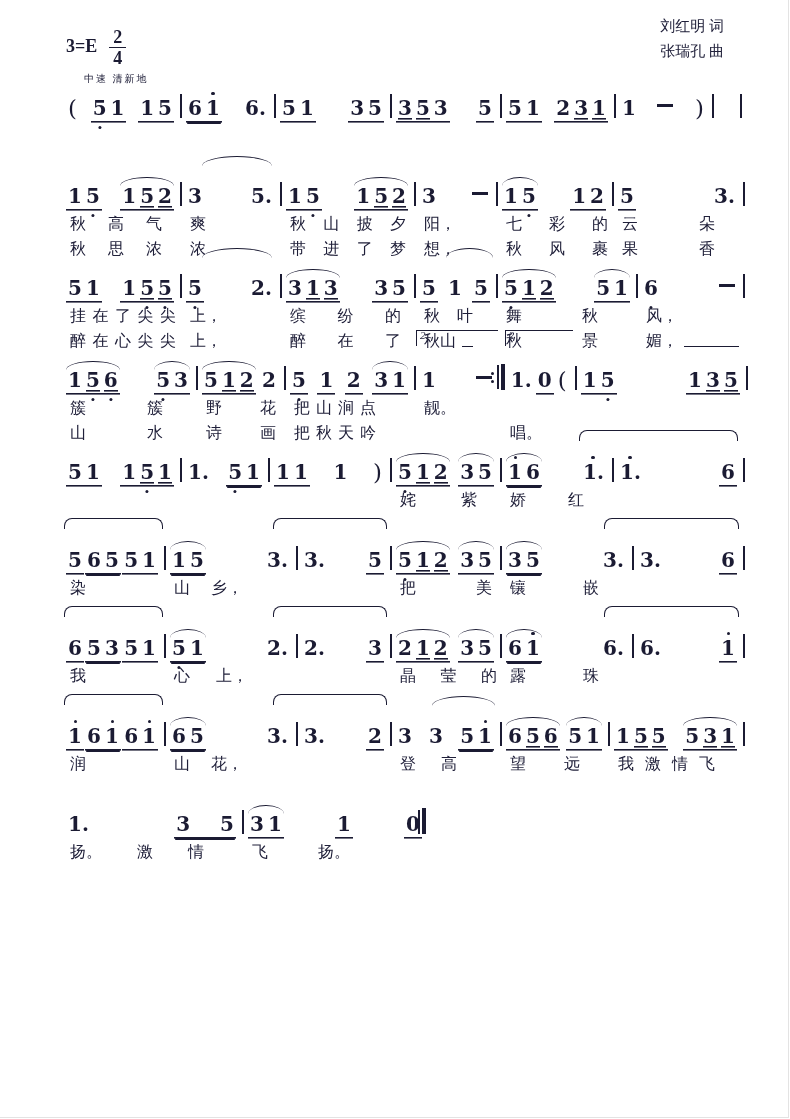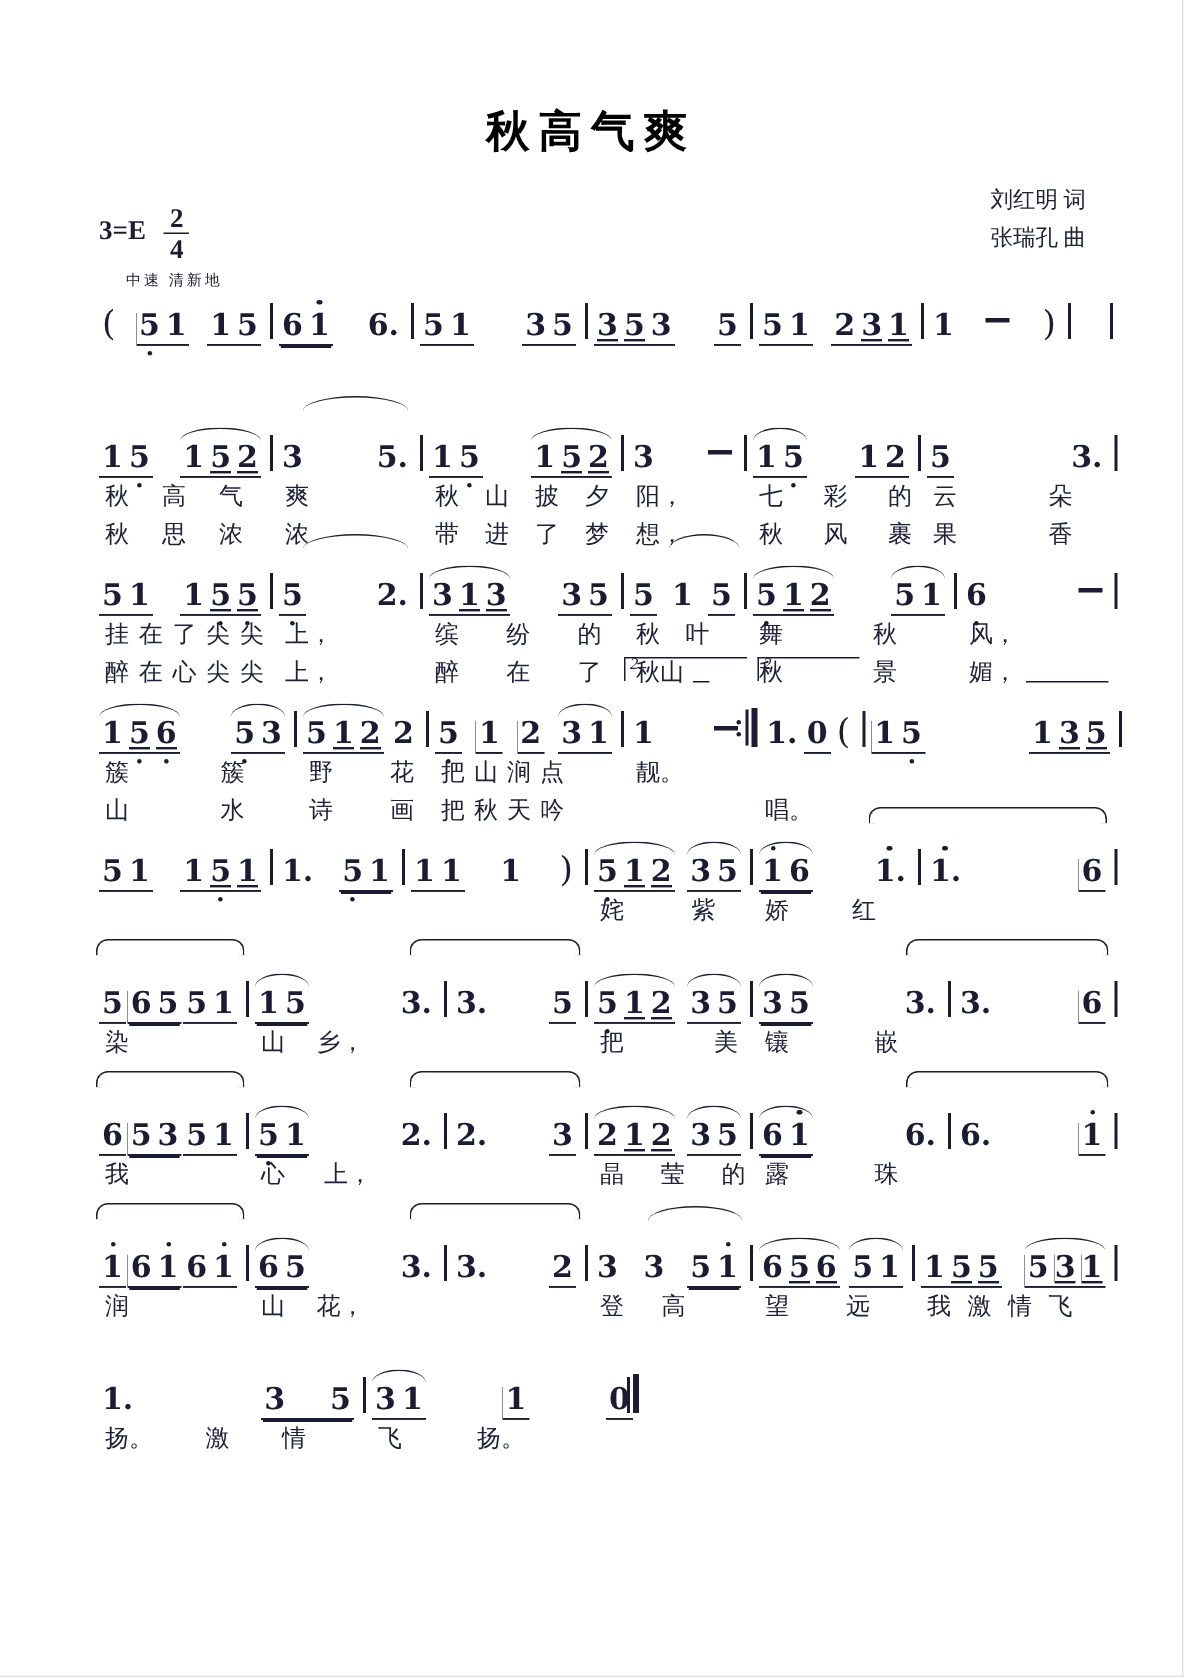--- a/index.html
+++ b/index.html
@@ -64,21 +64,20 @@
   .lyrics-row{display:flex;margin-top:4px;height:21px;line-height:21px;font-size:16px;}
   .lyr-cell{display:flex;justify-content:space-between;align-items:flex-end;
        padding:0 6px 0 8px;box-sizing:border-box;flex:0 0 auto;}
   .seg{white-space:nowrap;}
   .extline{flex:1 1 auto;min-width:10px;border-bottom:1.1px solid var(--ink);margin:0 0 4px 6px;}
 </style>
 </head>
 <body>
 
 <div class="page">
-  <h1 class="title">秋高气爽</h1>
   <div class="meta">
     <div class="keysig">
       <span>3=E</span><span class="frac"><span class="num">2</span><span class="den">4</span></span>
     </div>
     <div class="tempo">中速 清新地</div>
     <div class="credits">
       <div>刘红明 词</div>
       <div>张瑞孔 曲</div>
     </div>
   </div>

